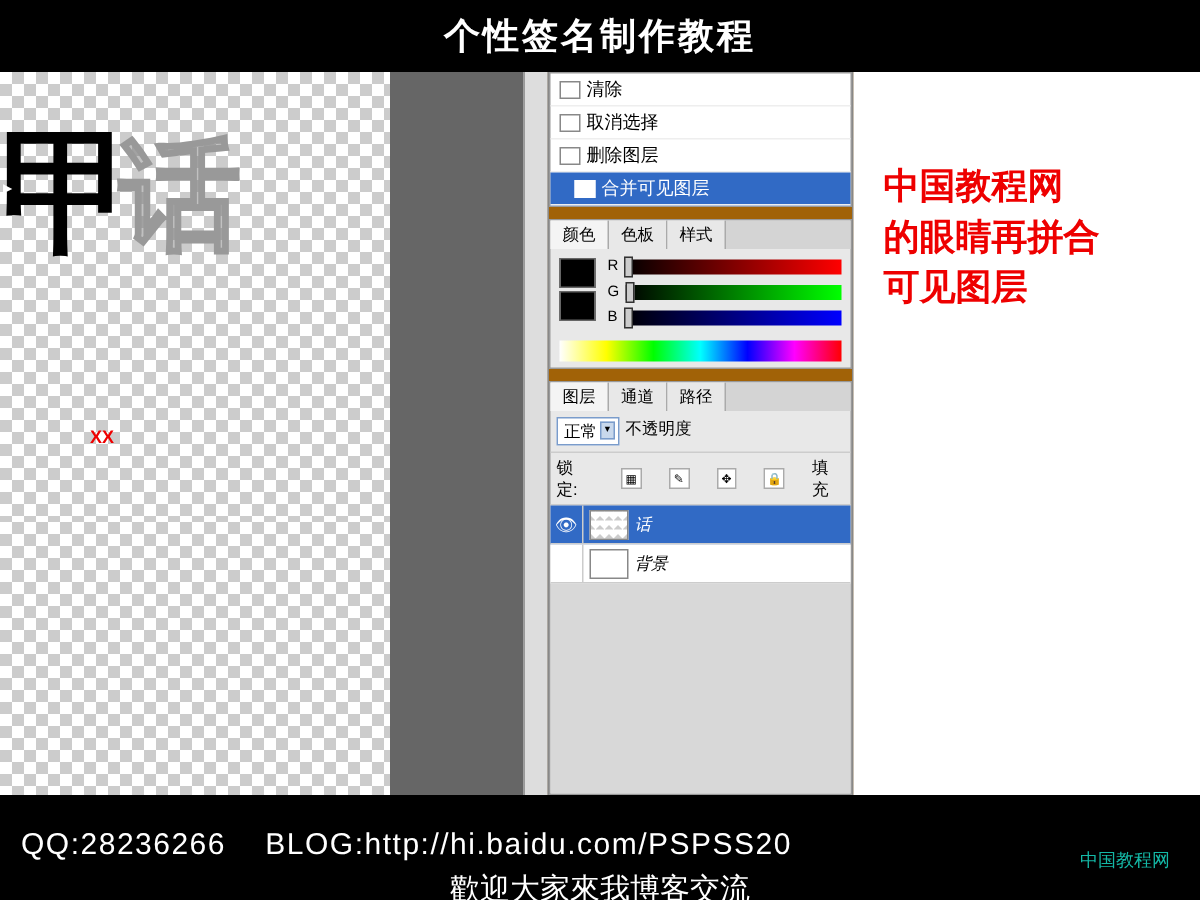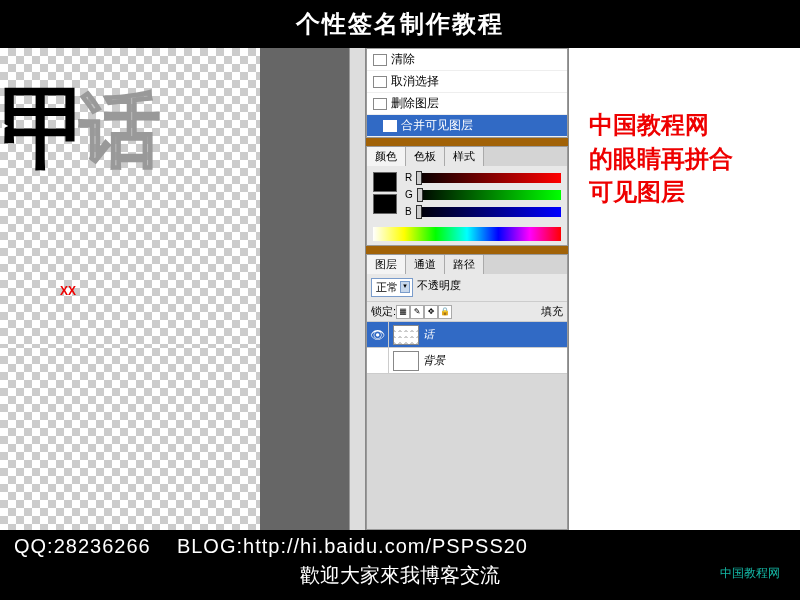--- a/index.html
+++ b/index.html
@@ -34,32 +34,32 @@
 .slider-track{flex:1;height:10px;background:linear-gradient(to right,#000,#888);position:relative}
 .slider-track.r{background:linear-gradient(to right,#000,#f00)}
 .slider-track.g{background:linear-gradient(to right,#000,#0f0)}
 .slider-track.b{background:linear-gradient(to right,#000,#00f)}
 .slider-thumb{position:absolute;left:0;top:-2px;width:6px;height:14px;background:#ccc;border:1px solid #333}
 .hue-bar{height:14px;margin:4px 6px;background:linear-gradient(to right,#fff,#ff0,#0f0,#0ff,#00f,#f0f,#f00)}
 .layers-panel{margin-top:8px;background:#e8e8e8;border:1px solid #999;flex:1;display:flex;flex-direction:column}
 .layer-controls{padding:4px;font-size:11px;display:flex;align-items:flex-start;gap:4px}
 .blend-select{border:1px solid #7a9ccb;background:#fff;font-size:11px;padding:1px 14px 1px 4px;position:relative}
 .blend-arrow{position:absolute;right:2px;top:2px;width:10px;height:12px;background:#c8d8ec;border:1px solid #7a9ccb;font-size:7px;text-align:center}
-.lock-row{padding:2px 4px;font-size:11px;display:flex;align-items:center;gap:0;border-top:1px solid #ccc;border-bottom:1px solid #ccc}
+.lock-row{padding:2px 4px;font-size:11px;display:flex;align-items:center;gap:18px;border-top:1px solid #ccc;border-bottom:1px solid #ccc}
 .lock-icon{width:14px;height:14px;border:1px solid #aaa;background:#fff;font-size:8px;display:inline-flex;align-items:center;justify-content:center}
 .layer-list{flex:1;background:#d8d8d8}
 .layer-row{display:flex;align-items:center;background:#fff;border-bottom:1px solid #ccc;font-size:11px;height:26px}
 .layer-row.sel{background:#316ac5;color:#fff}
 .layer-row.sel .layer-name{color:#fff}
 .layer-eye{width:22px;text-align:center;border-right:1px solid #ccc;font-size:12px;height:100%;display:flex;align-items:center;justify-content:center}
 .layer-thumb{width:26px;height:20px;margin:0 4px;border:1px solid #888;background:#fff;background-image:linear-gradient(45deg,#ccc 25%,transparent 25%),linear-gradient(-45deg,#ccc 25%,transparent 25%);background-size:6px 6px}
 .layer-name{flex:1;font-style:italic}
 .annotation{flex:1;background:#fff;padding:60px 20px}
 .annotation-text{color:#e00;font-size:24px;font-weight:bold;line-height:1.4}
-.footer{height:70px;background:#000;color:#fff;padding:5px 14px;font-family:"Courier New",monospace}
+.footer{height:70px;background:#000;color:#fff;padding:22px 14px;font-family:"Courier New",monospace}
 .footer-line1{font-size:20px;letter-spacing:1px}
 .footer-line2{font-size:20px;text-align:center;font-family:"STKaiti",KaiTi,serif;margin-top:4px}
 .watermark{position:absolute;right:20px;bottom:18px;color:#14b8a6;font-size:12px}
 .tri{position:absolute;left:2px;color:#fff;font-size:8px}
 </style>
 </head>
 <body>
 
 <div class="header">
   <div class="header-title">个性签名制作教程</div>

